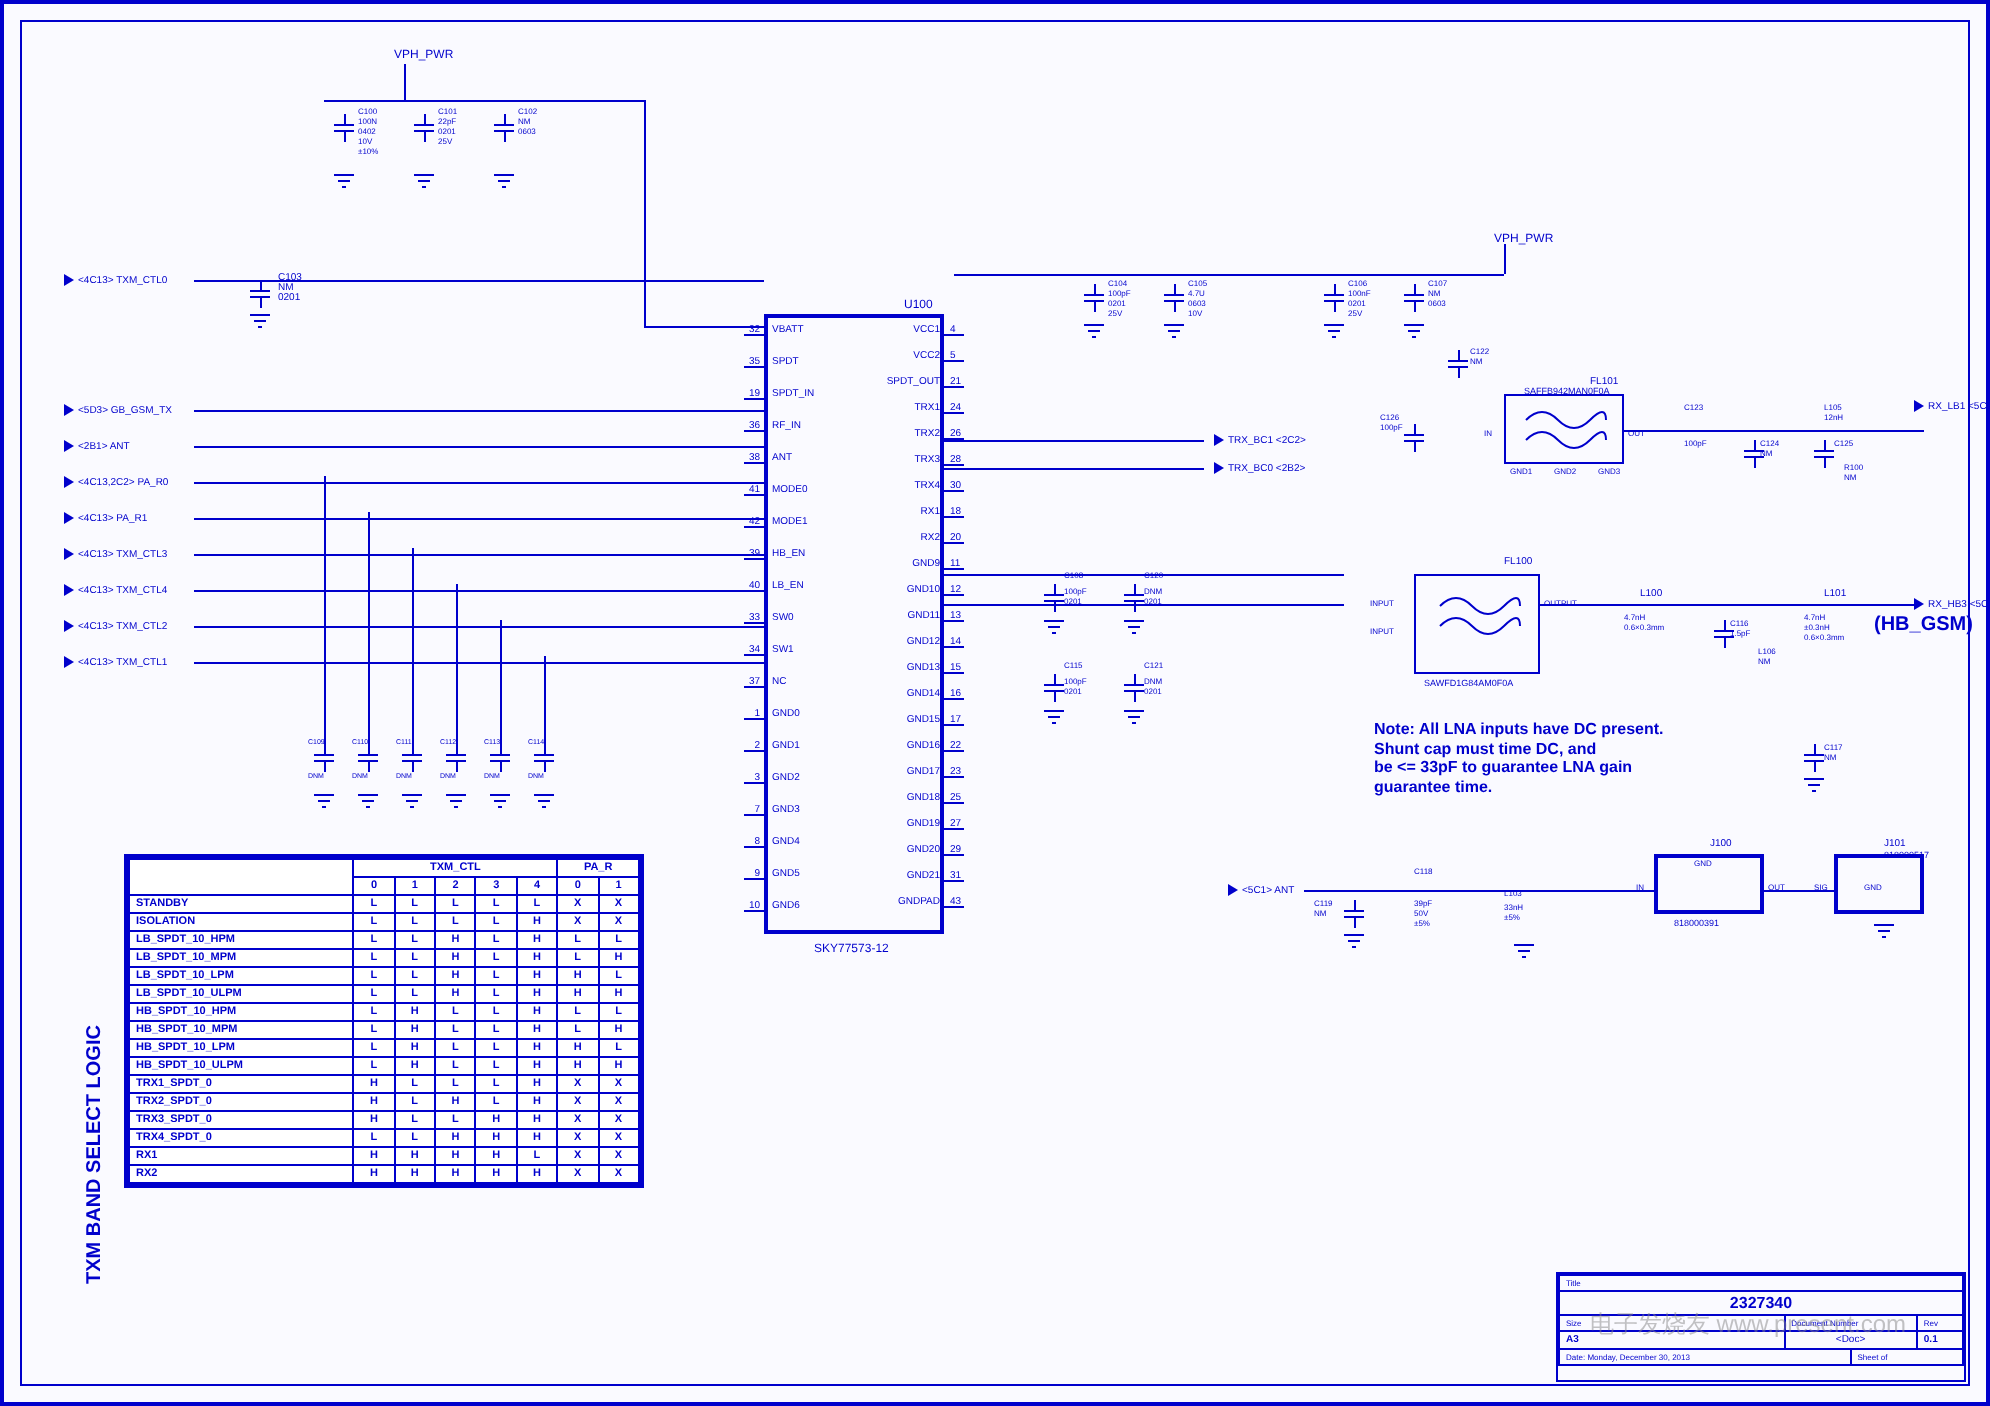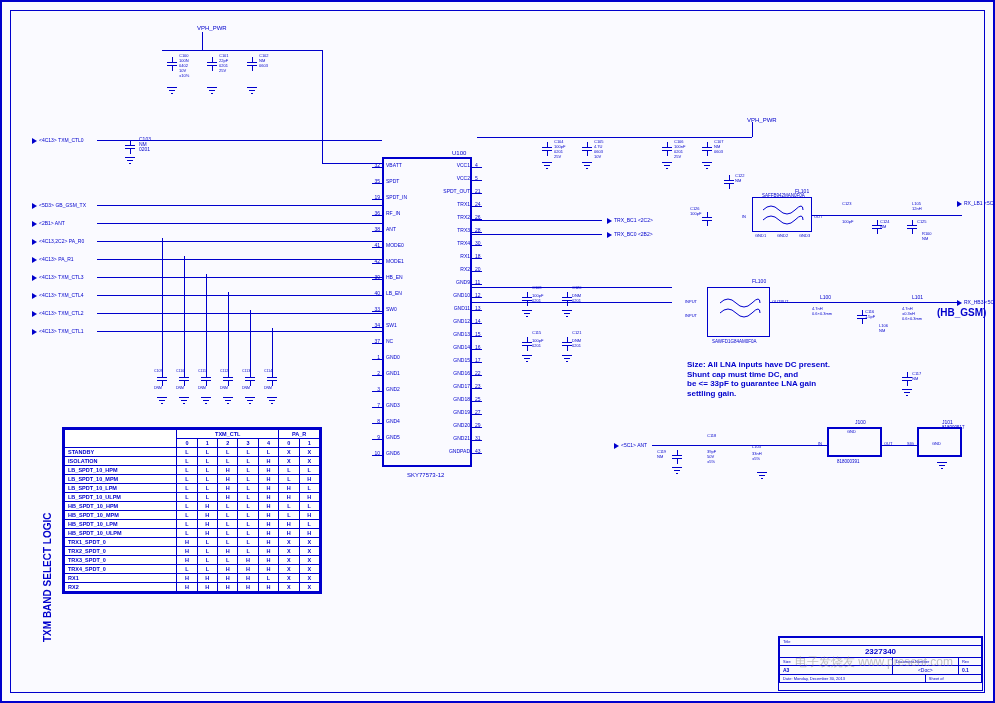--- a/index.html
+++ b/index.html
@@ -534,24 +534,24 @@
     <div class="lead-t"></div>
     <div class="lead-b"></div>
   </div>
 <div class="label" style="top:370px;left:910px;font-size:4px">C117</div>
 <div class="label" style="top:375px;left:910px;font-size:4px">NM</div>
 <div class="gnd" style="top:387px;left:900px">
     <div class="g3"></div>
   </div>
 
 <div class="note" style="top:358px;left:685px">
-  <div>Size: All LNA inputs have DC present.</div>
+  <div>Note: All LNA inputs have DC present.</div>
   <div>Shunt cap must time DC, and</div>
   <div>be &lt;= 33pF to guarantee LNA gain</div>
-  <div>settling gain.</div>
+  <div>guarantee time.</div>
 </div>
 
 <div class="port" style="top:440px;left:612px"><span>&lt;5C1&gt;</span> <span>ANT</span></div>
 <div class="wire h" style="left:650px;top:443px;width:180px"></div>
 <div class="cap" style="top:448px;left:670px">
     <div class="lead-t"></div>
     <div class="lead-b"></div>
   </div>
 <div class="label" style="top:448px;left:655px;font-size:4px">C119</div>
 <div class="label" style="top:453px;left:655px;font-size:4px">NM</div>

